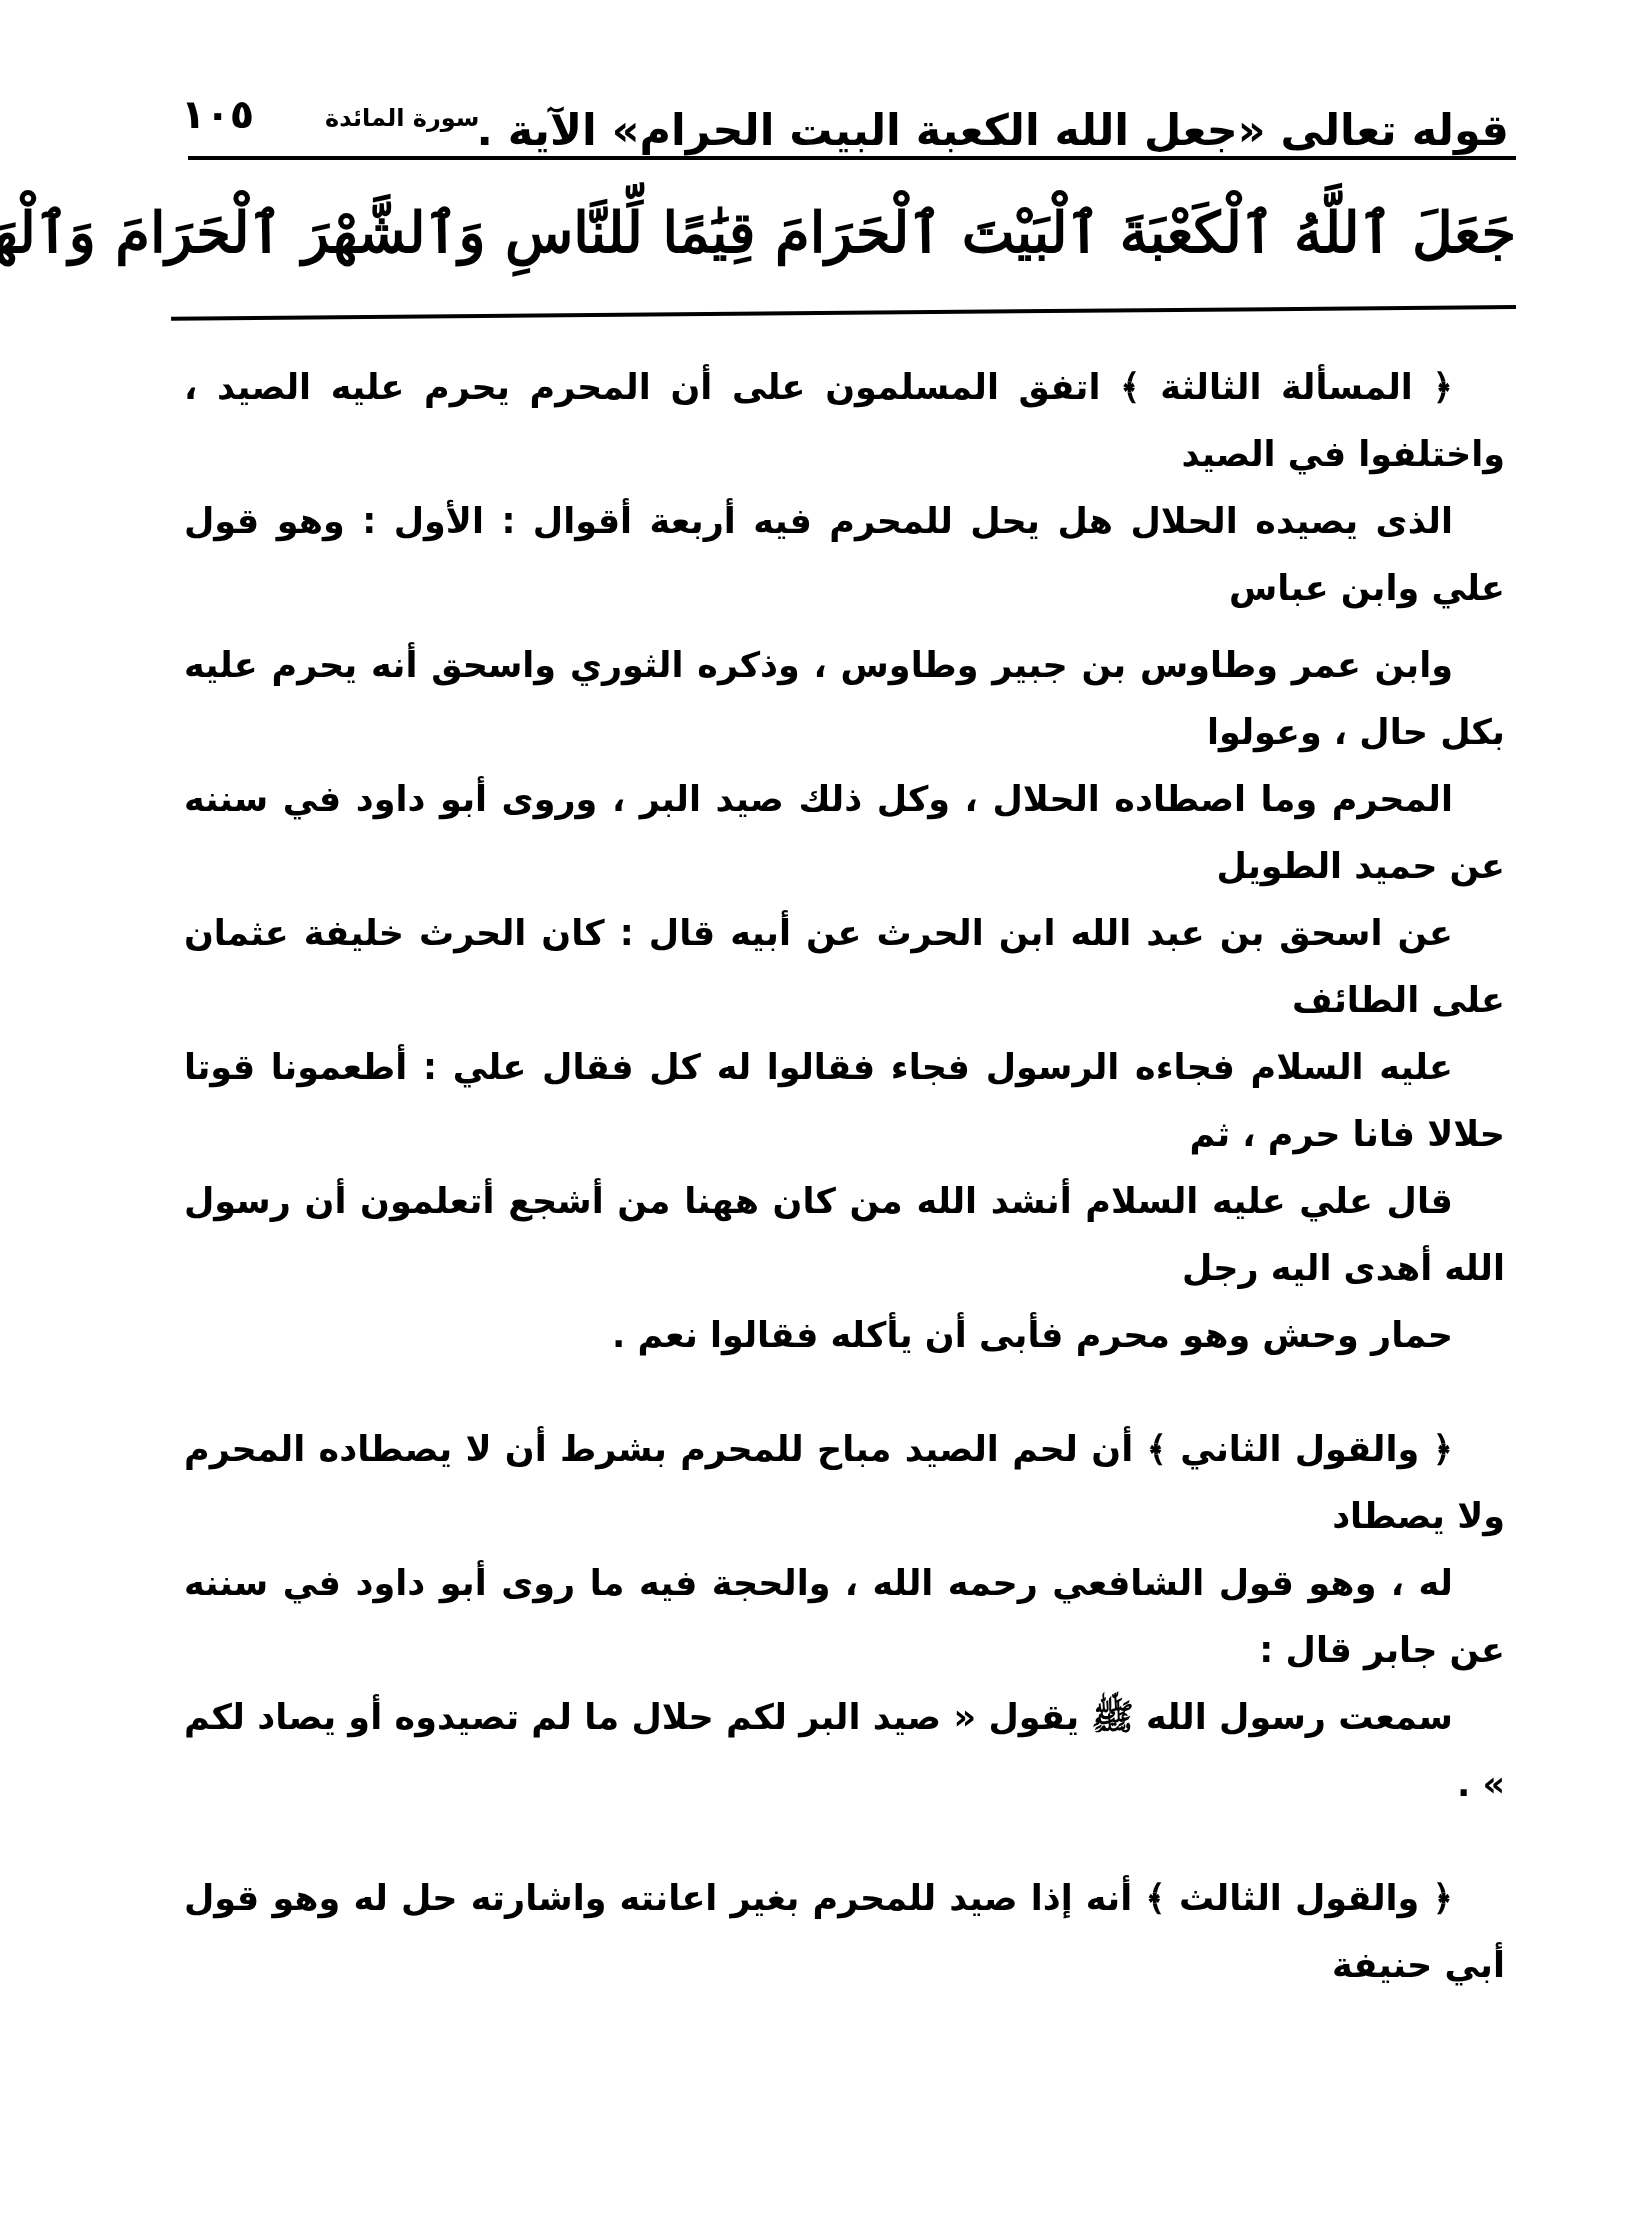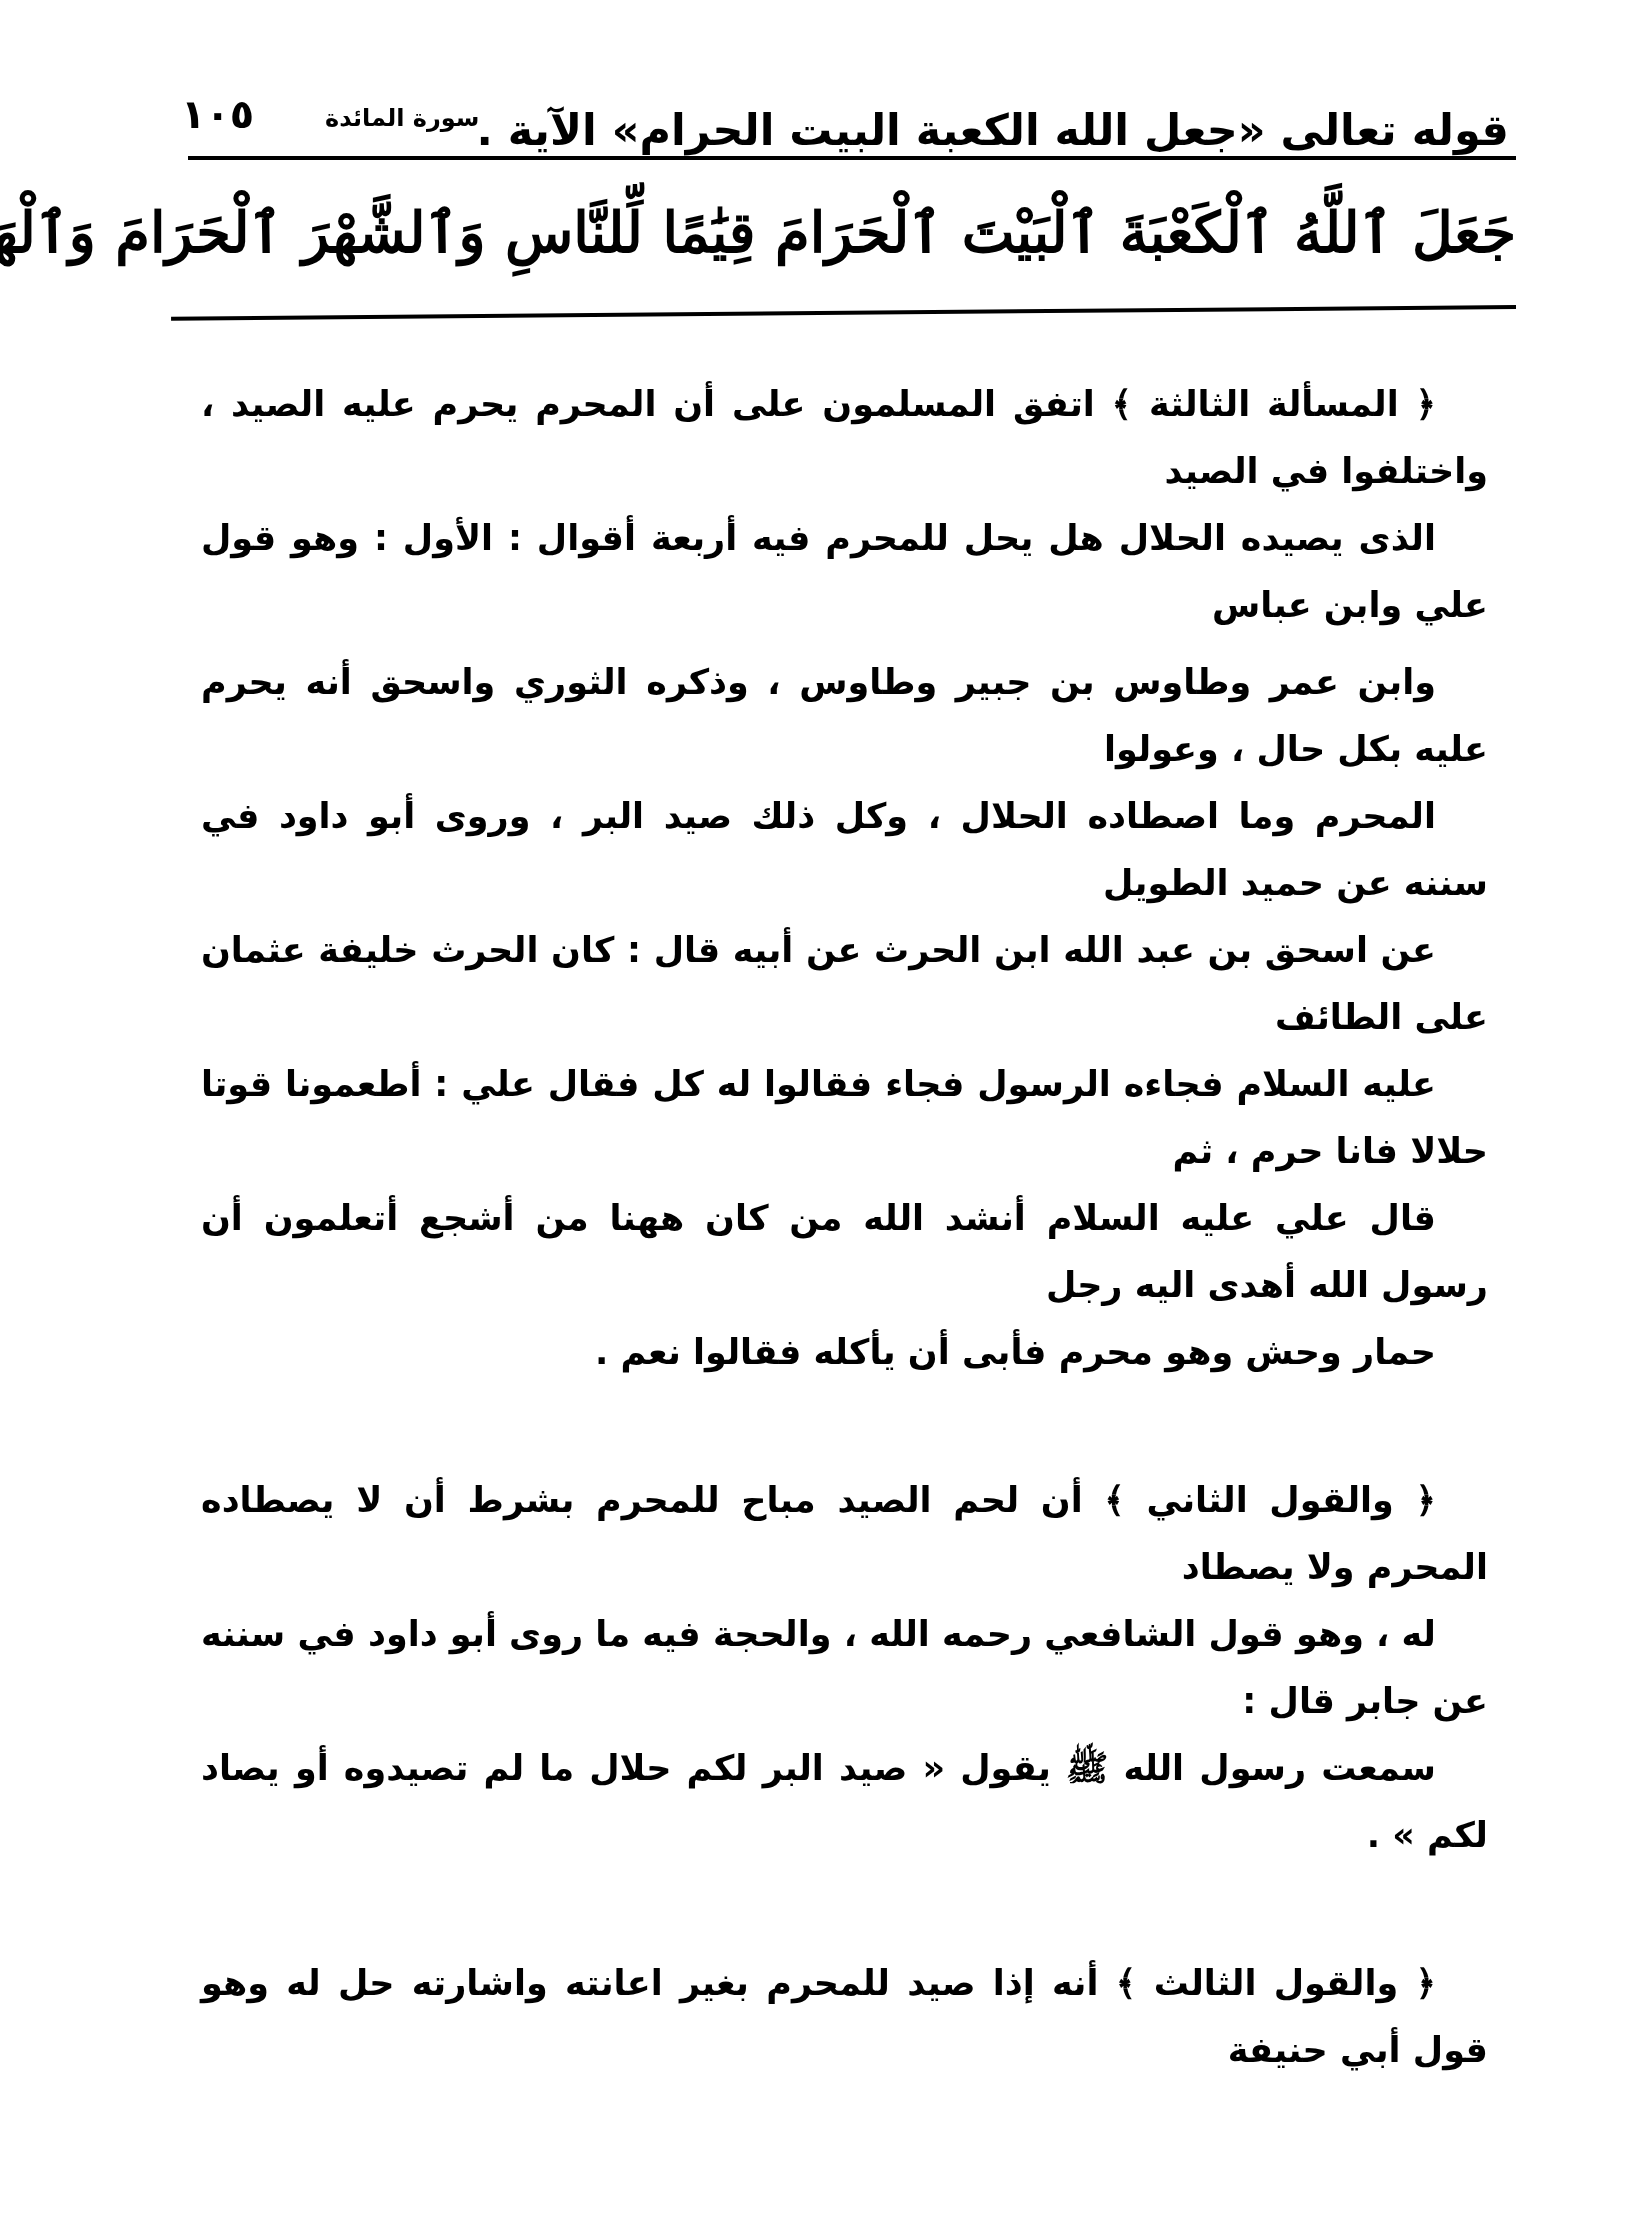--- a/index.html
+++ b/index.html
@@ -102,21 +102,21 @@
       right: 144px;
       top: 354px;
       direction: rtl;
       text-align: justify;
       text-align-last: right;
       font-size: 35px;
       font-weight: bold;
       line-height: 67px;
     }
     .para {
-      margin: 17px;
+      margin: 0;
       padding: 0;
     }
     .para.indent {
       text-indent: 52px;
     }
     .gap-l { height: 47px; }
     .gap-s { height: 32px; }
   </style>
 </head>
 <body>

